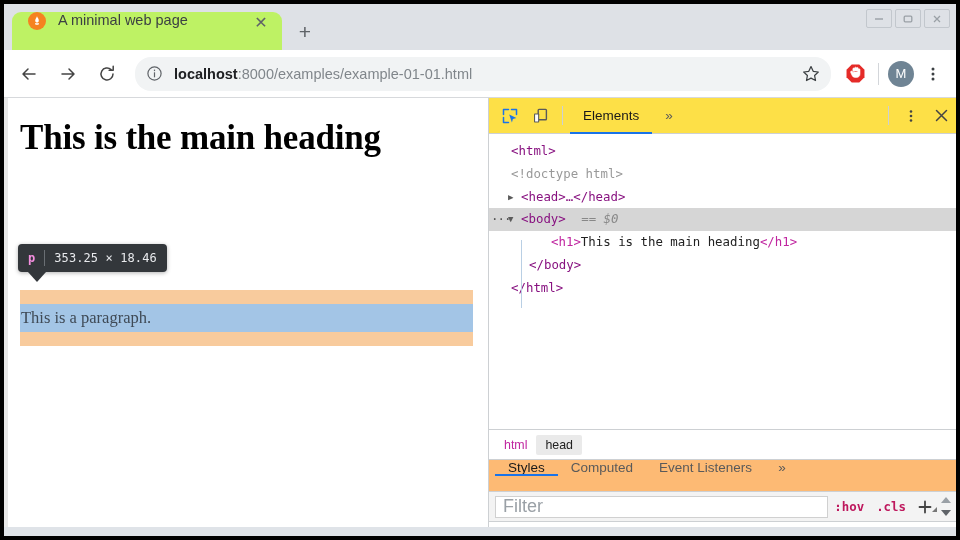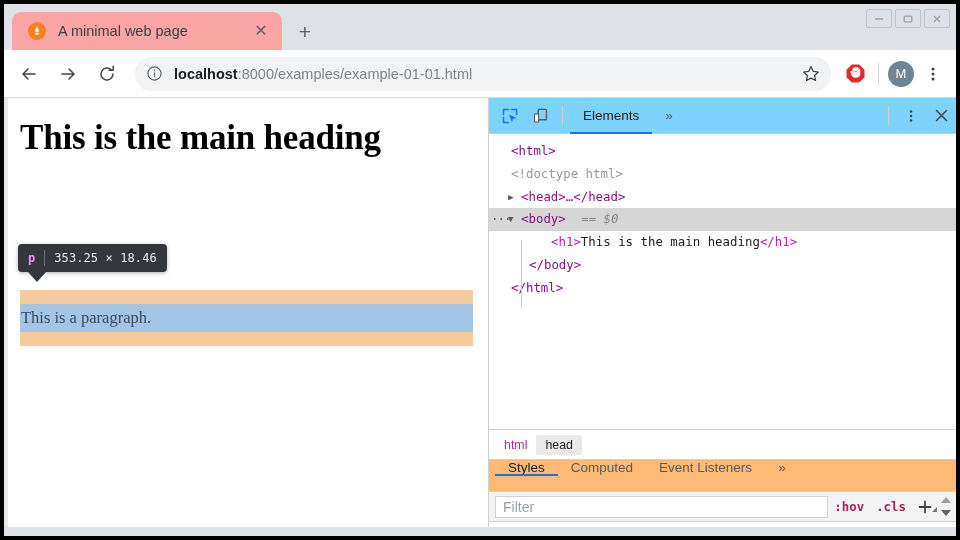--- a/index.html
+++ b/index.html
@@ -22,23 +22,23 @@
   #tabstrip {
     height: 46px;
     background: #dee1e6;
     display: flex; align-items: flex-end;
     position: relative;
     flex: 0 0 auto;
     padding-left: 8px;
   }
   .tab {
     height: 38px;
-    background: #fca5a5;
+    background: #bef264;
     border-radius: 9px 9px 0 0;
-    display: flex; align-items: center;
+    display: flex; align-items: flex-start;
     padding: 0 10px 0 16px;
     min-width: 270px;
     position: relative;
     z-index: 2;
     margin-top: 12px;
   }
   .favicon {
     width: 18px; height: 18px; border-radius: 50%;
     background: #f58220;
     flex: 0 0 auto;
@@ -194,21 +194,21 @@
 
   
   #devtools {
     flex: 1 1 auto; min-width: 0;
     background: #fff;
     border-left: 1px solid #cdd0d3;
     display: flex; flex-direction: column;
   }
   #dt-toolbar {
     height: 36px; flex: 0 0 auto;
-    background: #7dd3fc;
+    background: #fde047;
     border-bottom: 1px solid #cdd0d3;
     display: flex; align-items: stretch;
     padding-left: 6px;
   }
   .dt-iconbtn {
     width: 30px; display:flex; align-items:center; justify-content:center;
     flex: 0 0 auto;
   }
   .dt-vdiv { width: 1px; background: #cdd0d3; margin: 8px 7px; flex: 0 0 auto; }
   .dt-tab {
@@ -265,21 +265,21 @@
   #dt-filterrow {
     flex: 0 0 auto; height: 30px;
     border-top: 1px solid #cdd0d3;
     background: #f3f3f3;
     display: flex; align-items: center;
     padding: 0 2px 0 6px;
   }
   #filter-input {
     flex: 1 1 auto; height: 22px;
     background: #fff; border: 1px solid #d0d0d0;
-    font-size: 14px; color: #9aa0a6;
+    font-size: 18px; color: #9aa0a6;
     display: flex; align-items: center; padding: 0 7px;
     min-width: 0;
   }
   .pseudo {
     font-family: "DejaVu Sans Mono", monospace;
     font-size: 12.4px; color: #be185d; font-weight: bold;
     padding: 0 6px; flex: 0 0 auto;
   }
   .plusbtn { position: relative; width: 26px; display:flex; align-items:center; justify-content:center; flex: 0 0 auto; }
   .plusbtn .tri { position: absolute; right: 1px; bottom: 3px; width:0;height:0;

